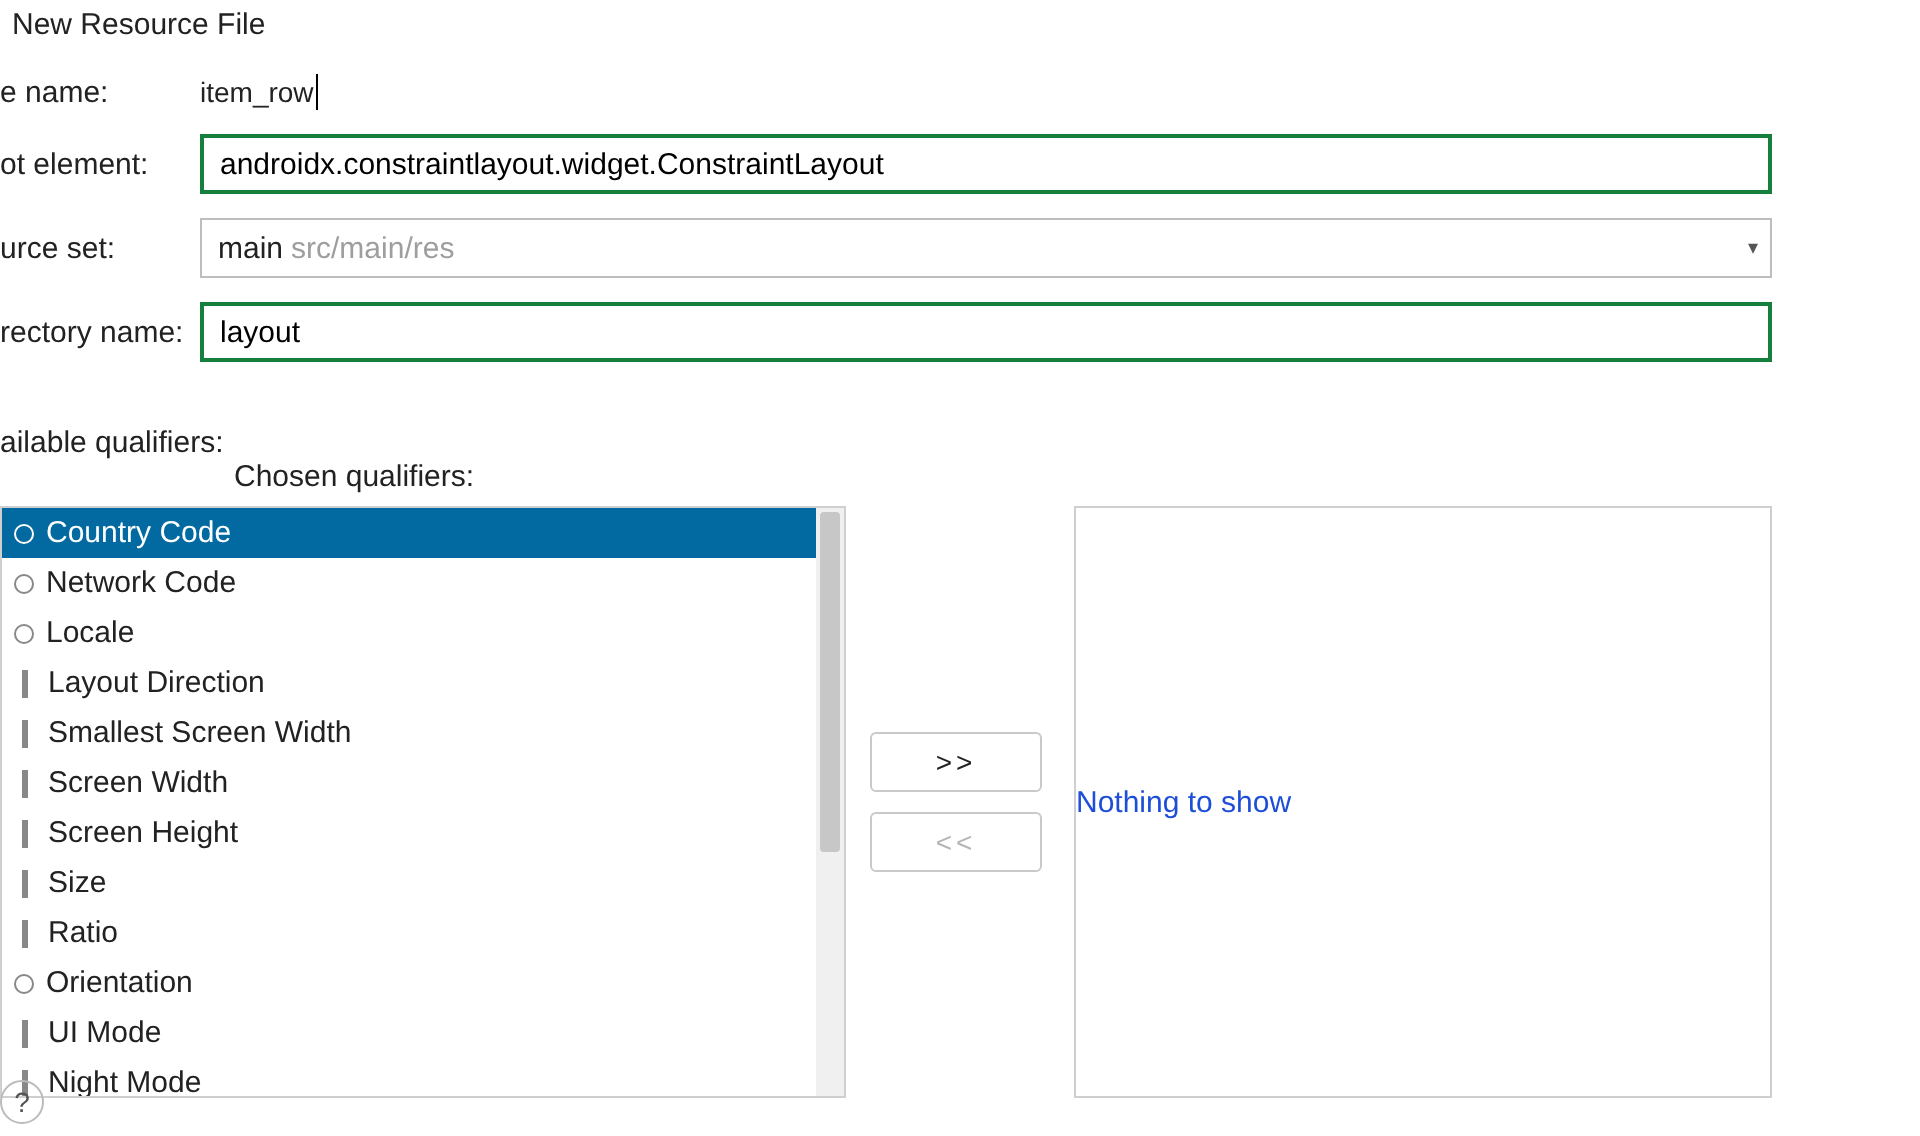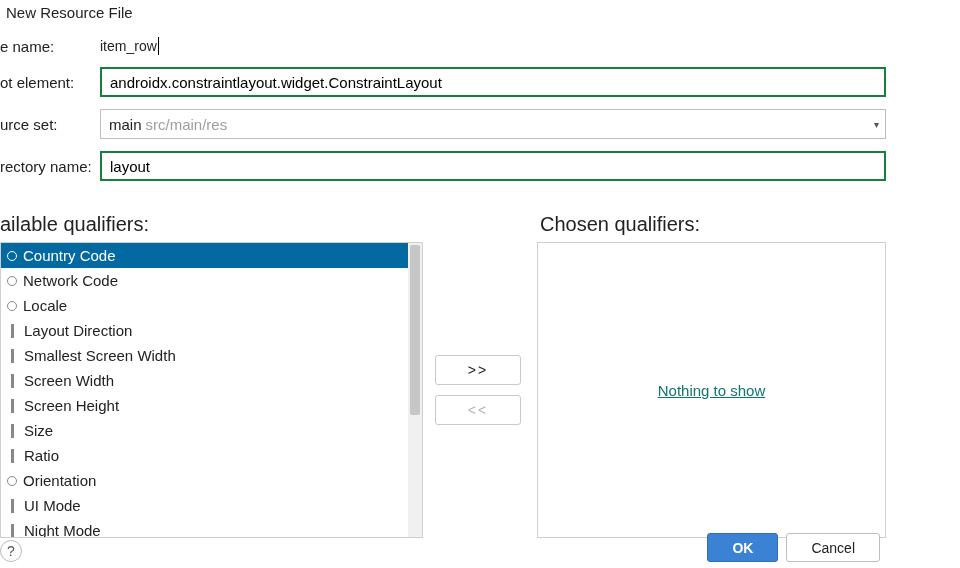--- a/index.html
+++ b/index.html
@@ -54,38 +54,39 @@
   }
   .dropdown .hint { color: #9e9e9e; margin-left: 4px; }
   .dropdown .chev {
     position: absolute;
     right: 6px; top: 50%; transform: translateY(-50%);
     font-size: 10px; color: #555;
   }
   .section-labels {
     display: flex;
     margin-top: 32px;
-    font-size: 20px;
+    font-size: 15px;
+    flex-direction: column;
   }
   .section-labels .avail { width: 423px; padding-left: 0; }
   .section-labels .chosen { margin-left: 117px; }
   .lists-row {
     display: flex;
     margin-top: 6px;
     align-items: flex-start;
   }
   .listbox {
     border: 1px solid #cfcfcf;
     height: 296px;
     background: #fff;
     overflow: hidden;
     position: relative;
   }
   .listbox.avail-box { width: 423px; }
-  .listbox.chosen-box { flex:1; margin-left:4px; display:flex; align-items:center; justify-content:center; color:#0f766e; font-size:15px;text-decoration:underline;}
+  .listbox.chosen-box { flex:1; margin-left:4px; display:flex; align-items:center; justify-content:flex-start; color:#1d4ed8; font-size:15px;}
   .scrollbar {
     position: absolute;
     right: 0; top: 0; bottom: 0;
     width: 14px;
     background: #f0f0f0;
   }
   .scrollbar .thumb {
     position: absolute;
     left: 2px; right: 2px;
     top: 2px; height: 170px;
@@ -287,18 +288,14 @@
       <div class="move-btn disabled">&lt;&lt;</div>
     </div>
 
     <div class="listbox chosen-box">
       <span>Nothing to show</span>
     </div>
   </div>
 
   <div class="help-circle">?</div>
 
-  <div class="footer">
-    <div class="btn primary">OK</div>
-    <div class="btn">Cancel</div>
-  </div>
 
 </div>
 
 </body></html>

